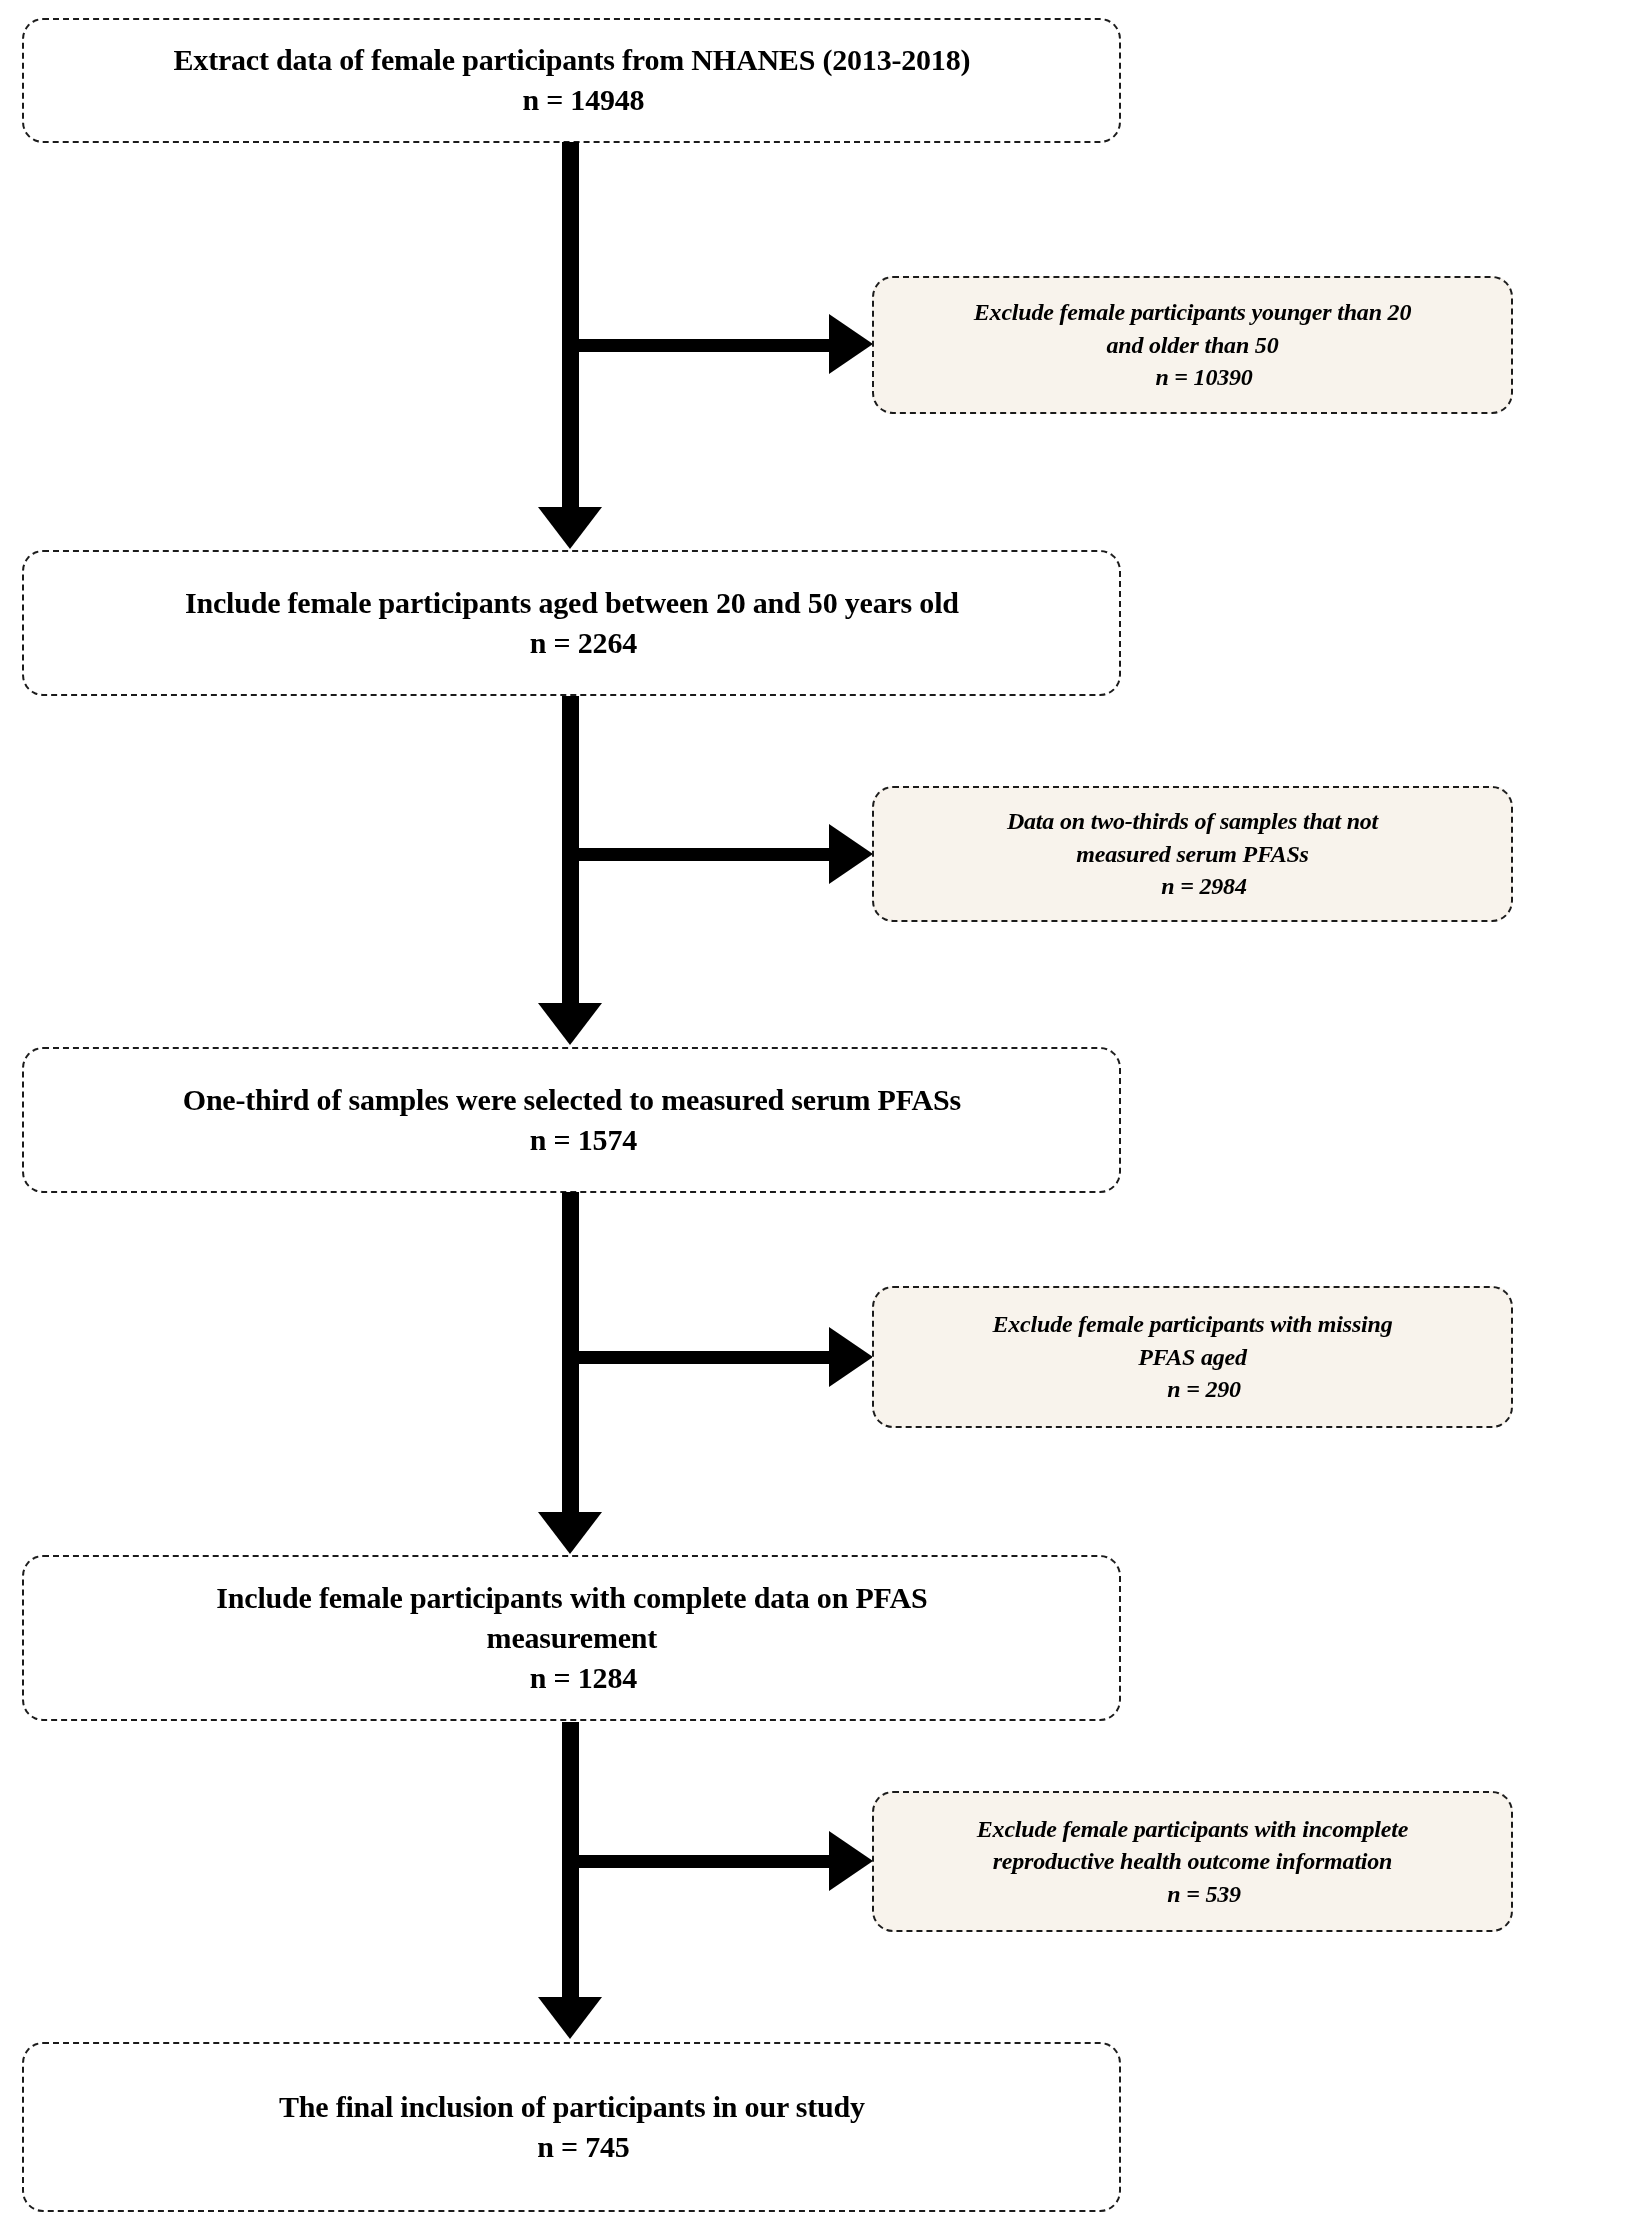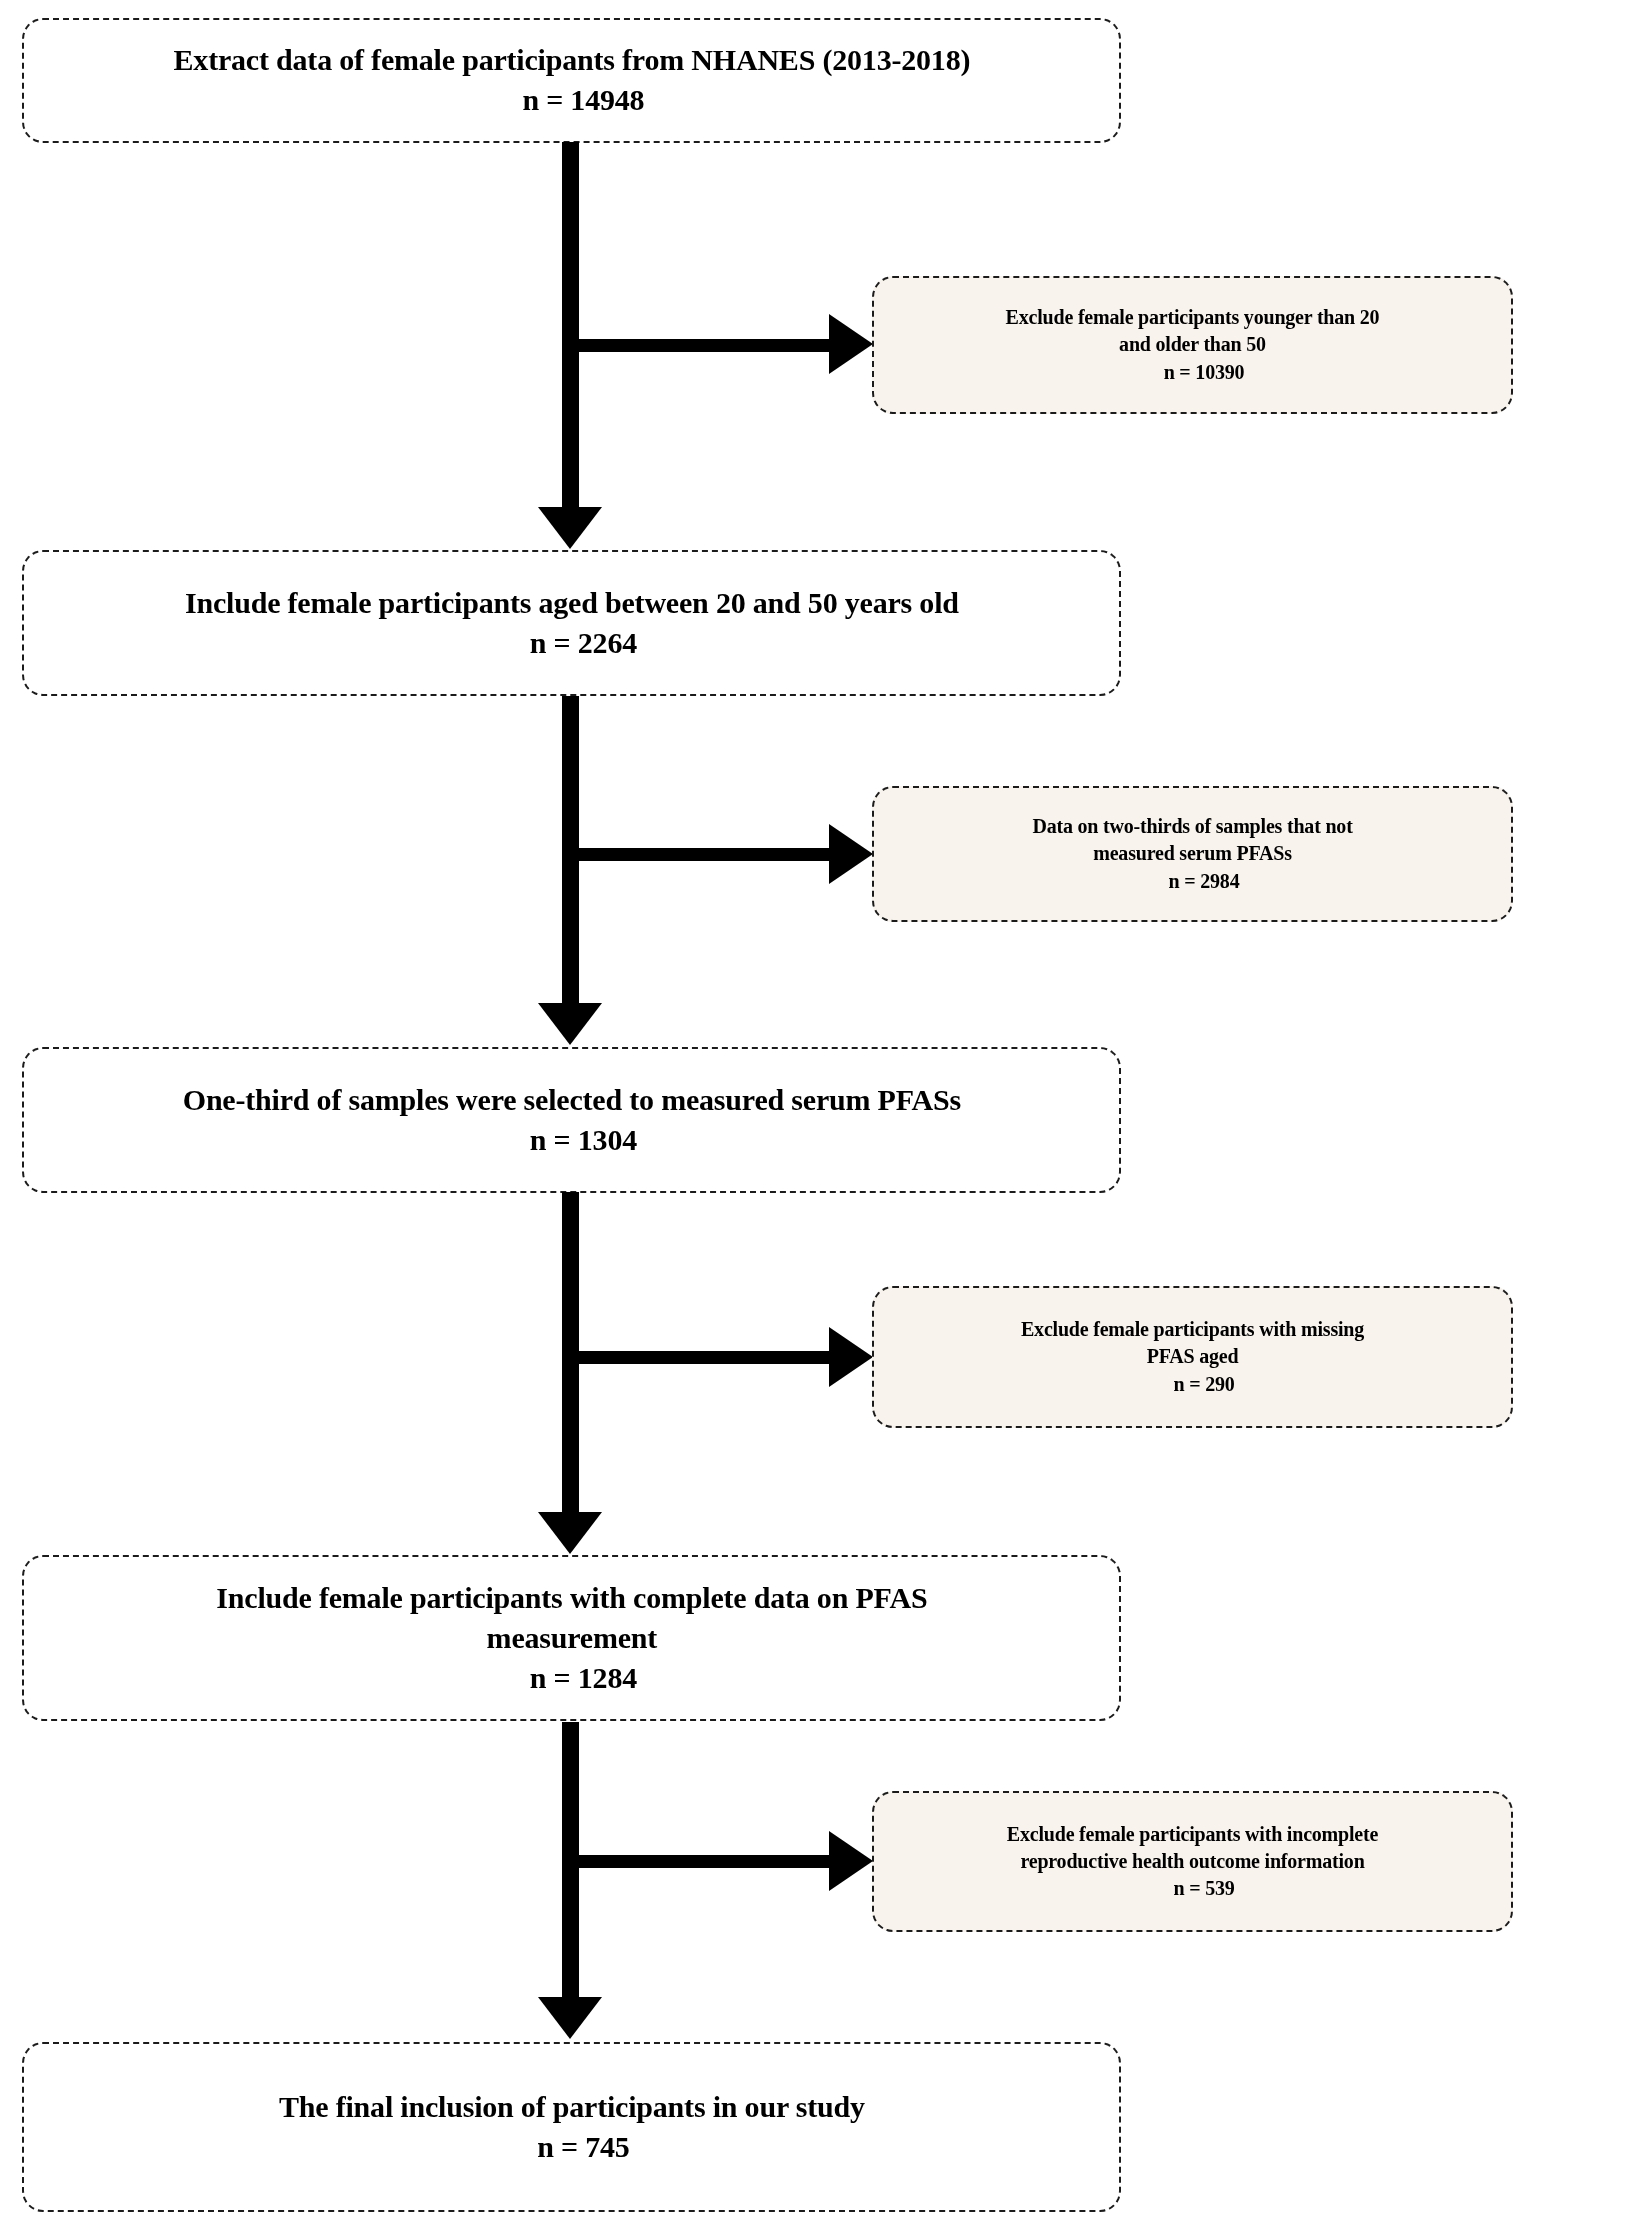--- a/index.html
+++ b/index.html
@@ -38,23 +38,24 @@
     width: 1099px;
     background: #ffffff;
     font-size: 30px;
     line-height: 1.33;
     padding: 8px 29px;
   }
   .node.side {
     left: 872px;
     width: 641px;
     background: #f8f3ec;
-    font-size: 20px;
+    font-size: 24px;
     line-height: 1.36;
     padding: 8px 27px;
+    font-style: italic;
   }
   .node .line {
     display: block;
     white-space: nowrap;
   }
   .node .count {
     display: block;
     white-space: nowrap;
     margin-left: 23px;
   }
@@ -159,21 +160,21 @@
   <div class="h-head" id="hhead-2"></div>
 
   <div class="node side" id="node-excl-twothirds">
     <span class="line">Data on two-thirds of samples that not</span>
     <span class="line">measured serum PFASs</span>
     <span class="count">n = 2984</span>
   </div>
 
   <div class="node main" id="node-onethird">
     <span class="line">One-third of samples were selected to measured serum PFASs</span>
-    <span class="count">n = 1304</span>
+    <span class="count">n = 1574</span>
   </div>
 
   <div class="v-trunk" id="trunk-3"></div>
   <div class="v-head" id="head-3"></div>
   <div class="h-branch" id="hbr-3"></div>
   <div class="h-head" id="hhead-3"></div>
 
   <div class="node side" id="node-excl-missing">
     <span class="line">Exclude female participants with missing</span>
     <span class="line">PFAS aged</span>

